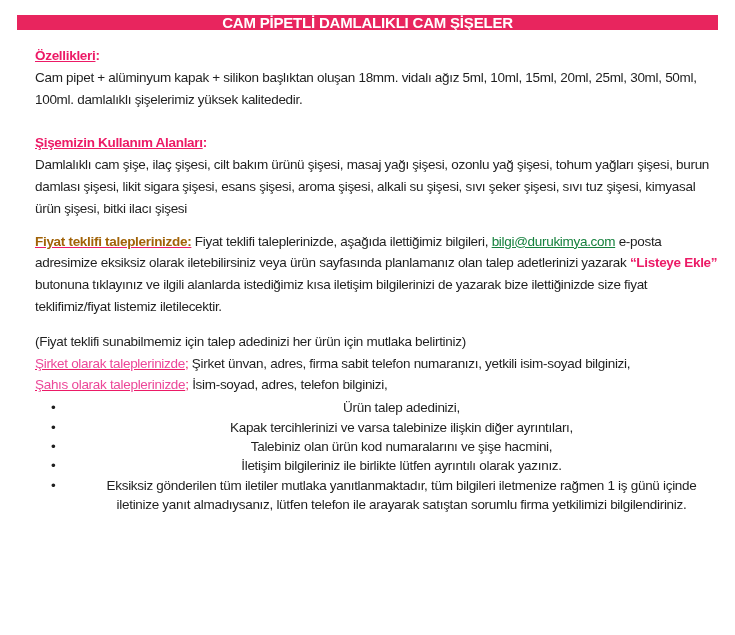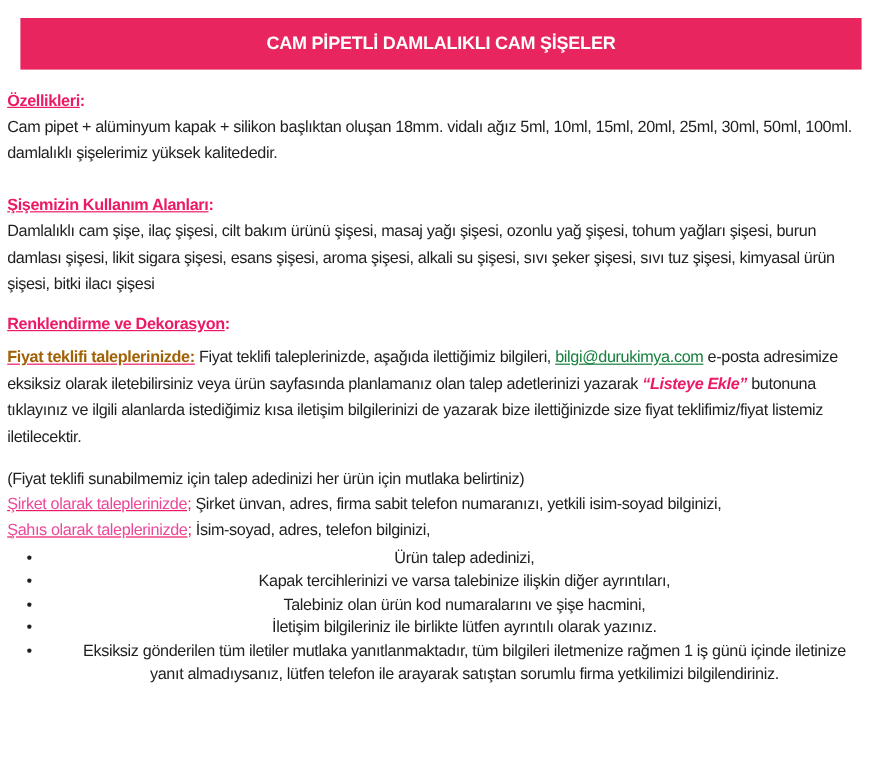--- a/index.html
+++ b/index.html
@@ -8,35 +8,35 @@
     width: 735px;
     height: 635px;
     font-family: "Liberation Sans", sans-serif;
     color: #1f1f1f;
     overflow: hidden;
   }
   .page { width: 735px; height: 635px; background: #ffffff; }
 
   .title-bar {
     margin: 15px 17px 0 17px;
-    height: 43px;
+    height: 15px;
     background: #e8255e;
     display: flex;
     align-items: center;
     justify-content: center;
   }
   .title-bar .title-text {
     color: #ffffff;
     font-weight: 700;
     font-size: 15px;
     letter-spacing: -0.2px;
   }
 
   .content {
-    padding: 15px 17px 0 6px;
+    padding: 15px 17px 0 35px;
     font-size: 13.5px;
     letter-spacing: -0.3px;
     line-height: 21.8px;
   }
 
   .section-ozellikleri { margin-bottom: 22px; }
   .section-kullanim    { margin-bottom: 11px; }
   .section-renk        { margin-bottom: 7px;  }
   .section-fiyat       { margin-bottom: 13px; }
   .talep-intro         { margin-bottom: 2px;  }
@@ -50,21 +50,20 @@
   }
   .hd-colon {
     color: #ec1a66;
     font-weight: 700;
   }
   h3 { font-size: 13.5px; line-height: 21.8px; }
 
   .pink-bold {
     color: #ec1a66;
     font-weight: 700;
-    font-style: italic;
   }
   .pink-underline {
     color: #ec4899;
     text-decoration: underline;
     text-decoration-color: #ec1a66;
   }
   .pink-plain { color: #ec1a66; }
   .email-link {
     color: #15803d;
     text-decoration: underline;
@@ -109,21 +108,20 @@
       <h3><span class="hd">Özellikleri</span><span class="hd-colon">:</span></h3>
       <p>Cam pipet + alüminyum kapak + silikon başlıktan oluşan 18mm. vidalı ağız 5ml, 10ml, 15ml, 20ml, 25ml, 30ml, 50ml, 100ml. damlalıklı şişelerimiz yüksek kalitededir.</p>
     </section>
 
     <section class="section-kullanim">
       <h3><span class="hd">Şişemizin Kullanım Alanları</span><span class="hd-colon">:</span></h3>
       <p>Damlalıklı cam şişe, ilaç şişesi, cilt bakım ürünü şişesi, masaj yağı şişesi, ozonlu yağ şişesi, tohum yağları şişesi, burun damlası şişesi, likit sigara şişesi, esans şişesi, aroma şişesi, alkali su şişesi, sıvı şeker şişesi, sıvı tuz şişesi, kimyasal ürün şişesi, bitki ilacı şişesi</p>
     </section>
 
     <section class="section-renk">
-      <h3><span class="hd">Renklendirme ve Dekorasyon</span><span class="hd-colon">:</span></h3>
     </section>
 
     <section class="section-fiyat">
       <p><span class="hd-inline">Fiyat teklifi taleplerinizde:</span><span> Fiyat teklifi taleplerinizde, aşağıda ilettiğimiz bilgileri,  </span><span class="email-link">bilgi@durukimya.com</span><span> e-posta adresimize eksiksiz olarak iletebilirsiniz veya ürün sayfasında planlamanız olan talep adetlerinizi yazarak </span><span class="pink-bold">“Listeye Ekle”</span><span> butonuna tıklayınız ve ilgili alanlarda istediğimiz kısa iletişim bilgilerinizi de yazarak bize ilettiğinizde size fiyat teklifimiz/fiyat listemiz iletilecektir.</span></p>
     </section>
 
     <section class="talep-intro">
       <p>(Fiyat teklifi sunabilmemiz için talep adedinizi her ürün için mutlaka belirtiniz)</p>
       <p><span class="pink-underline">Şirket olarak taleplerinizde</span><span class="pink-plain">;</span><span> Şirket ünvan, adres, firma sabit telefon numaranızı, yetkili isim-soyad bilginizi,</span></p>
       <p><span class="pink-underline">Şahıs olarak taleplerinizde</span><span class="pink-plain">;</span><span> İsim-soyad, adres, telefon bilginizi,</span></p>

